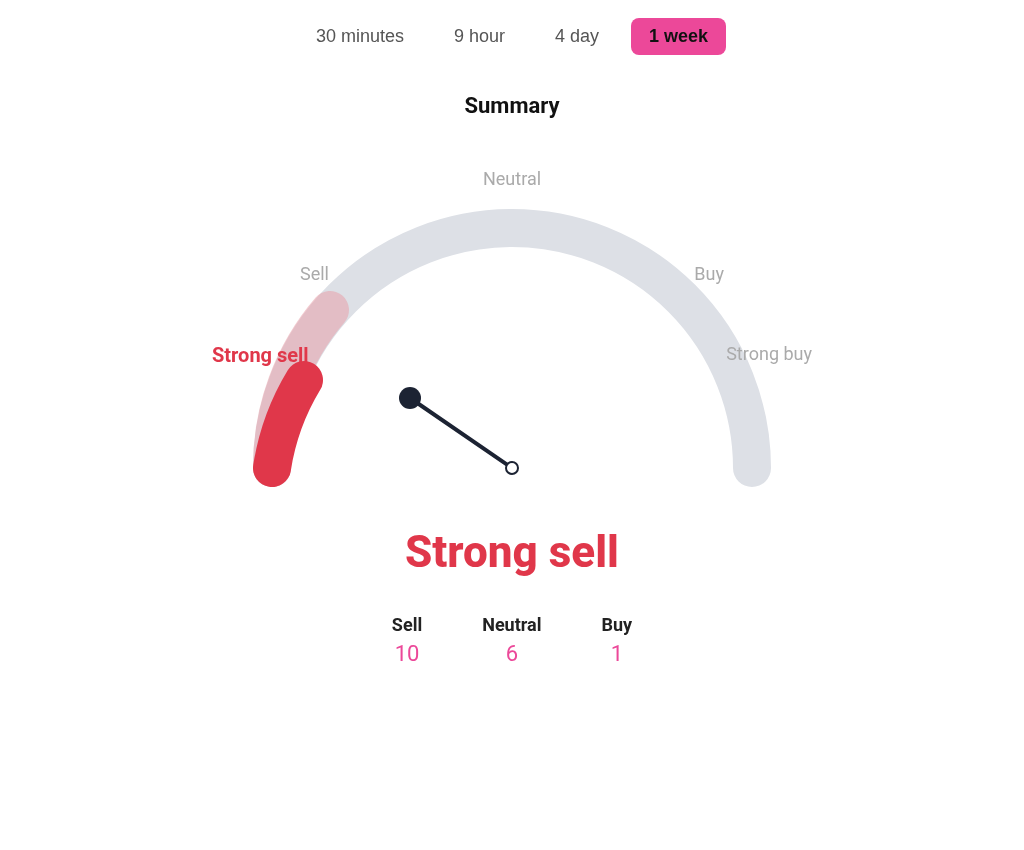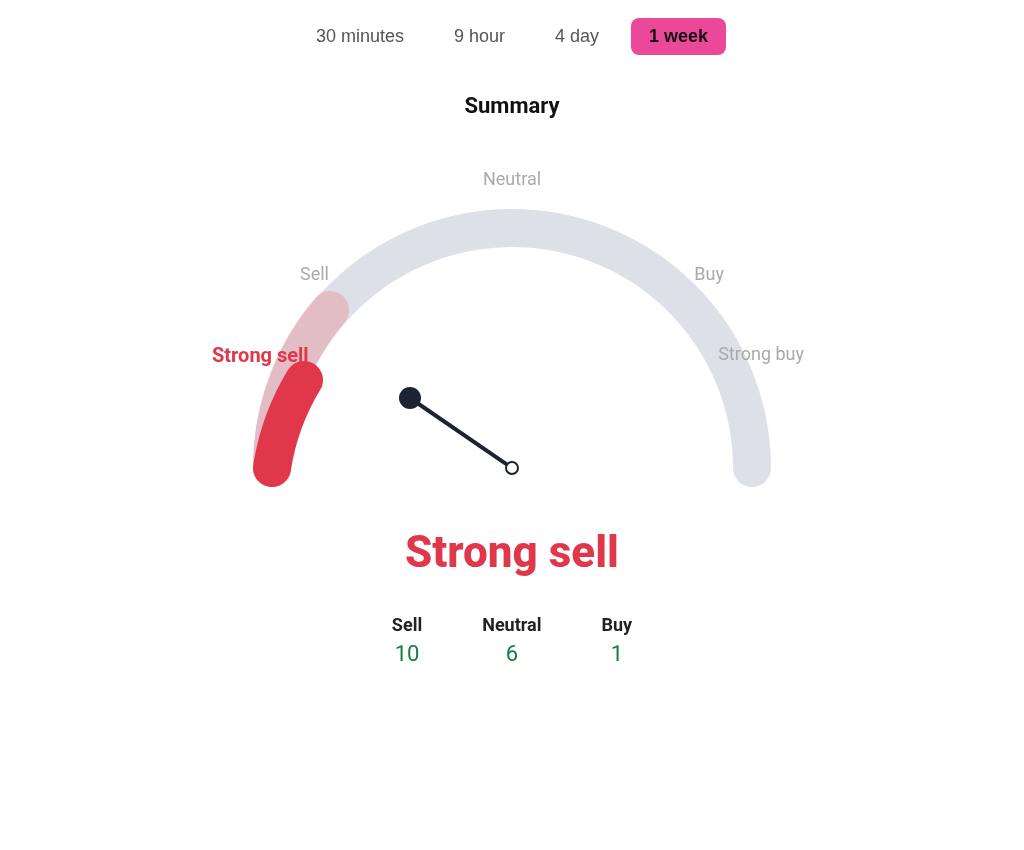--- a/index.html
+++ b/index.html
@@ -103,21 +103,21 @@
     .label-strong-sell {
       top: 195px;
       left: 20px;
       color: #e0374a;
       font-weight: 700;
       font-size: 20px;
     }
 
     .label-strong-buy {
       top: 195px;
-      right: 28px;
+      right: 20px;
       margin-left: 40px;
     }
 
     
     .main-reading {
       font-size: 44px;
       font-weight: 800;
       color: #e0374a;
       margin-top: 18px;
       text-align: center;
@@ -140,21 +140,21 @@
 
     .stat-label {
       font-size: 18px;
       font-weight: 700;
       color: #222;
     }
 
     .stat-value {
       font-size: 22px;
       font-weight: 400;
-      color: #15803d;
+      color: #ec4899;
     }
   </style>
 </head>
 <body>
 
 <div class="time-selector">
     <button class="time-btn">30 minutes</button>
     <button class="time-btn">9 hour</button>
     <button class="time-btn">4 day</button>
     <button class="time-btn active">1 week</button>

